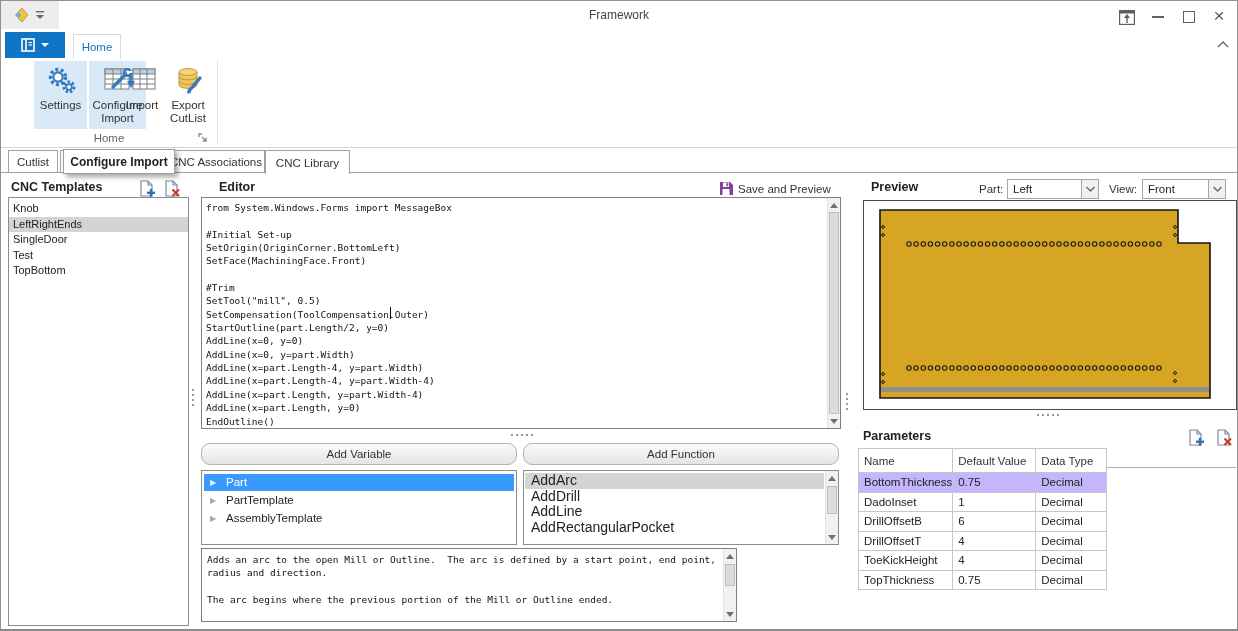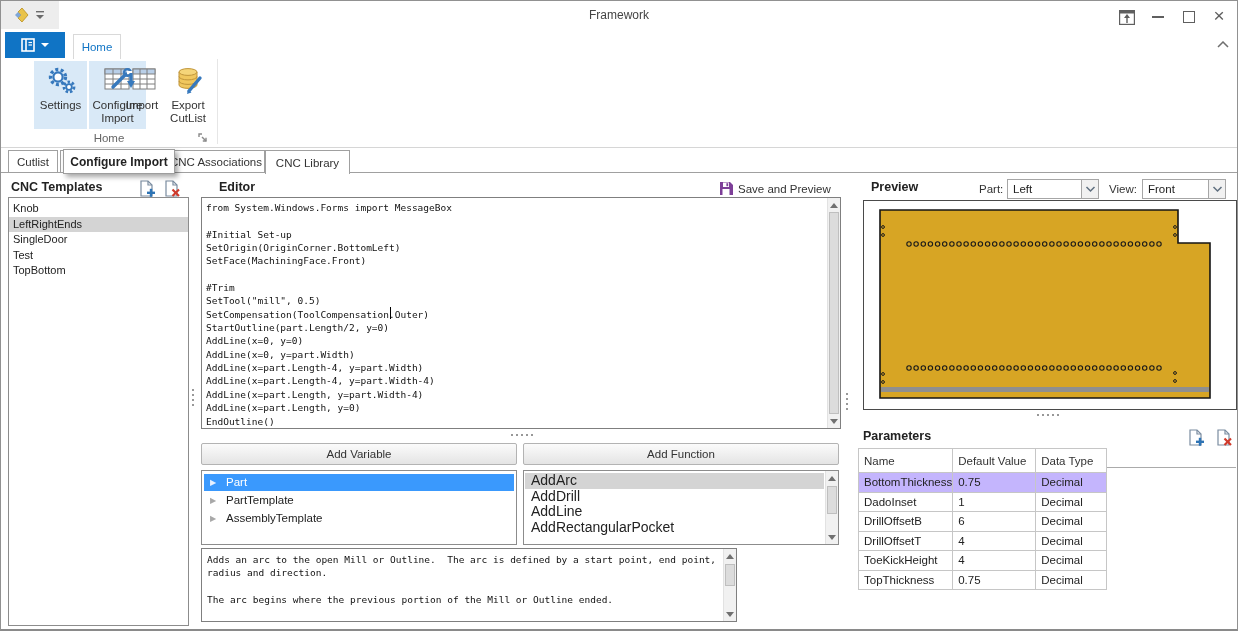--- a/index.html
+++ b/index.html
@@ -49,21 +49,21 @@
   .tree-row.selected .tree-label { color:#fff; z-index:1; }
   .tree-row.selected .tree-tri { color:#e7f1ff; z-index:1; }
 
   
   .codearea { font-family:"DejaVu Sans Mono","Liberation Mono",monospace; font-size:9.5px;
               line-height:13.35px; color:#111; white-space:pre-wrap; }
   .caret { left:389px; top:306px; width:1px; height:12px; background:#000; }
 
   
   .big-btn { height:22px; background:linear-gradient(#fbfbfb,#e4e4e4); border:1px solid #b3b3b3;
-             border-radius:2px; font-size:11.5px; color:#333; display:flex; align-items:center; justify-content:center; }
+             border-radius:9px; font-size:11.5px; color:#333; display:flex; align-items:center; justify-content:center; }
 
   
   .vscroll { width:13px; background:#f1f1f1; border-left:1px solid #e2e2e2; }
   .sarrow { position:absolute; left:0; width:12px; height:14px; display:flex; align-items:center; justify-content:center; }
   .tri-up { width:0; height:0; border-left:4px solid transparent; border-right:4px solid transparent; border-bottom:5px solid #707070; }
   .tri-dn { width:0; height:0; border-left:4px solid transparent; border-right:4px solid transparent; border-top:5px solid #707070; }
   .sthumb { position:absolute; left:1px; width:10px; background:#dcdcdc; border:1px solid #bfbfbf; }
 
   
   .vdots { display:flex; flex-direction:column; gap:3px; }

